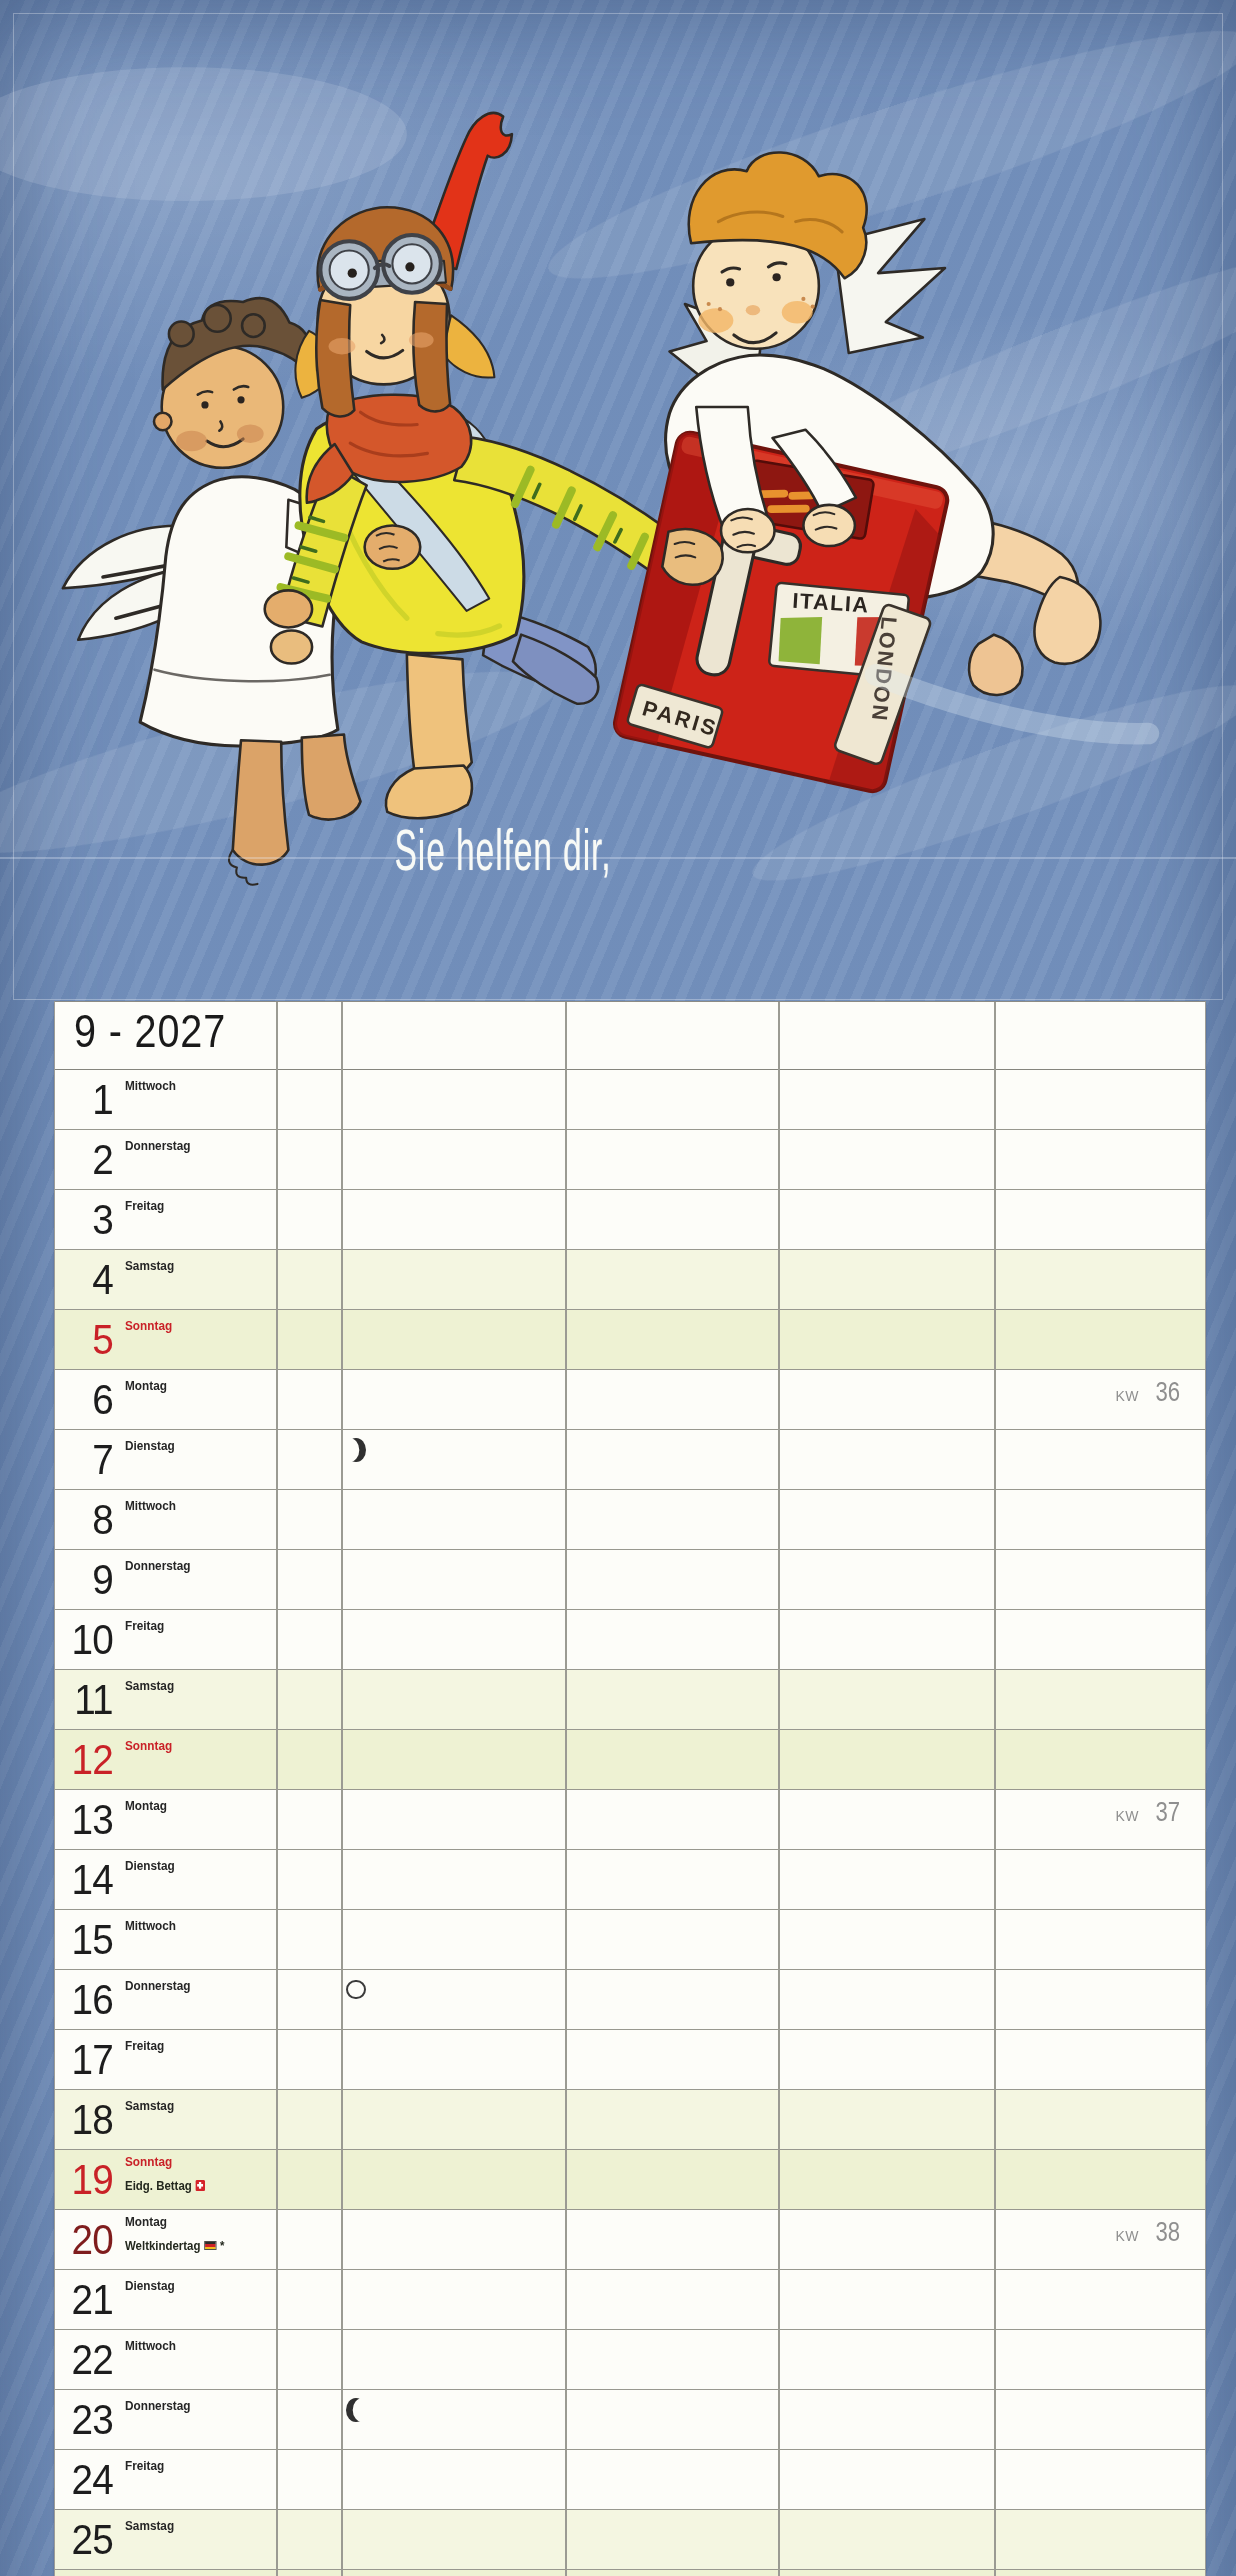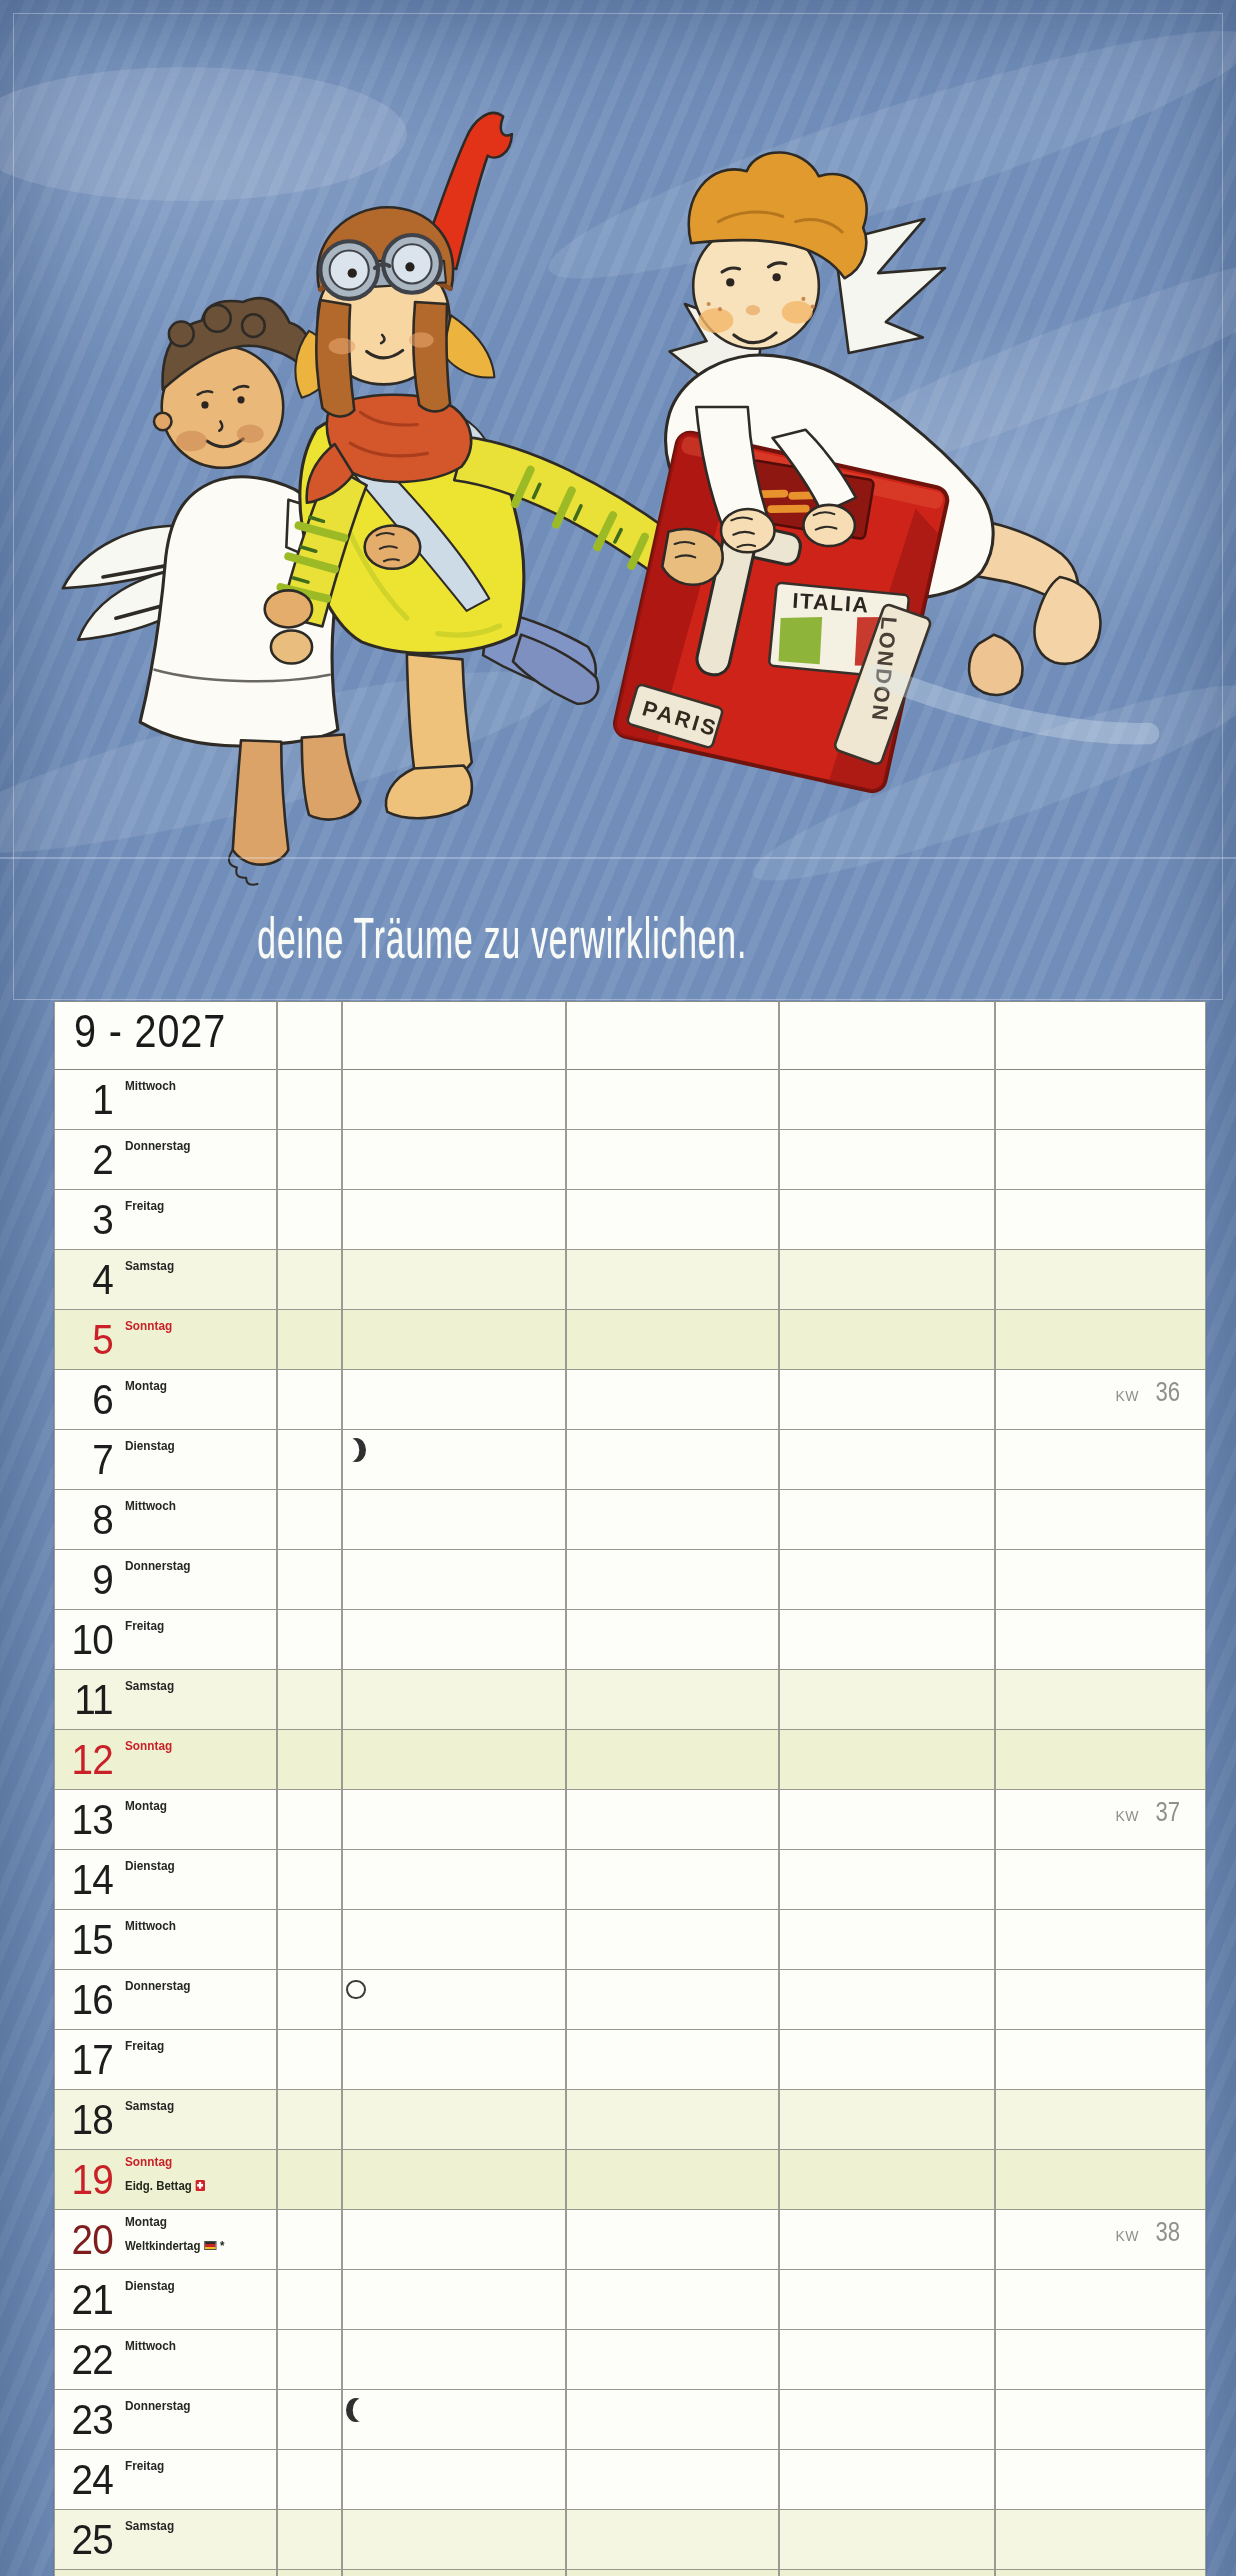--- a/index.html
+++ b/index.html
@@ -206,21 +206,21 @@
       <path d="M1352,790 C1360,880 1380,962 1406,1030 L1492,1010 C1470,940 1456,860 1452,790 Z" fill="#fcfbf6"></path>
       <ellipse cx="1452" cy="1030" rx="52" ry="42" fill="#f6ddb4"></ellipse>
       <path d="M1420,1010 q20,-10 40,-2 M1424,1038 q20,-10 40,-2 M1432,1062 q18,-8 34,-2" fill="none" stroke-width="4"></path>
       <path d="M1500,850 C1540,900 1575,950 1596,996 L1662,966 C1636,918 1600,870 1564,834 Z" fill="#fcfbf6"></path>
       <ellipse cx="1610" cy="1020" rx="50" ry="40" fill="#f6ddb4"></ellipse>
       <path d="M1580,1000 q20,-10 40,-2 M1584,1028 q20,-10 40,-2" fill="none" stroke-width="4"></path>
     </g>
     <path d="M1700,1310 C1900,1390 2090,1428 2230,1424" stroke="#dce8f4" stroke-width="42" opacity=".32" fill="none" stroke-linecap="round"></path>
   </svg>
 
-  <div class="caption cap2"><span class="inner">deine Träume zu verwirklichen.</span></div>
+  <div class="caption cap1"><span class="inner">Sie helfen dir,</span></div>
 
   <div class="card">
     <div class="hrow">
       <div class="mhead">
           <span class="cx">9 - 2027</span>
         </div>
     </div>
 
     <div class="row">
         <span class="num">

